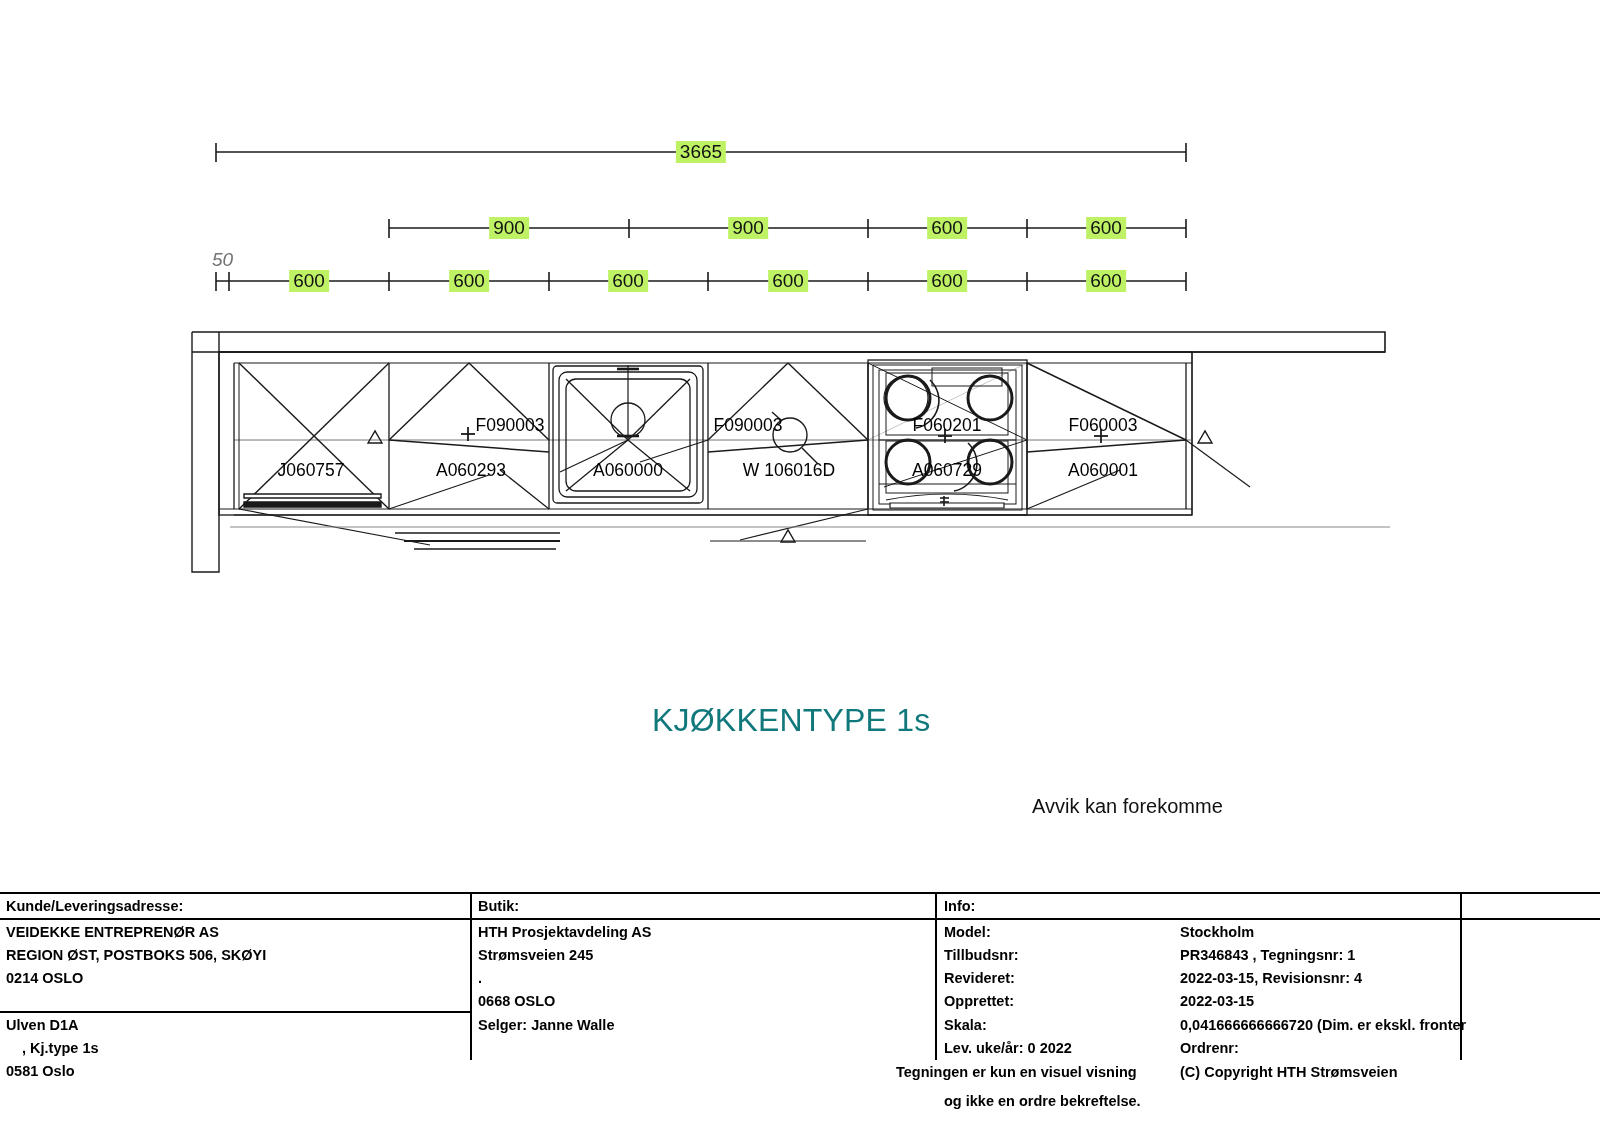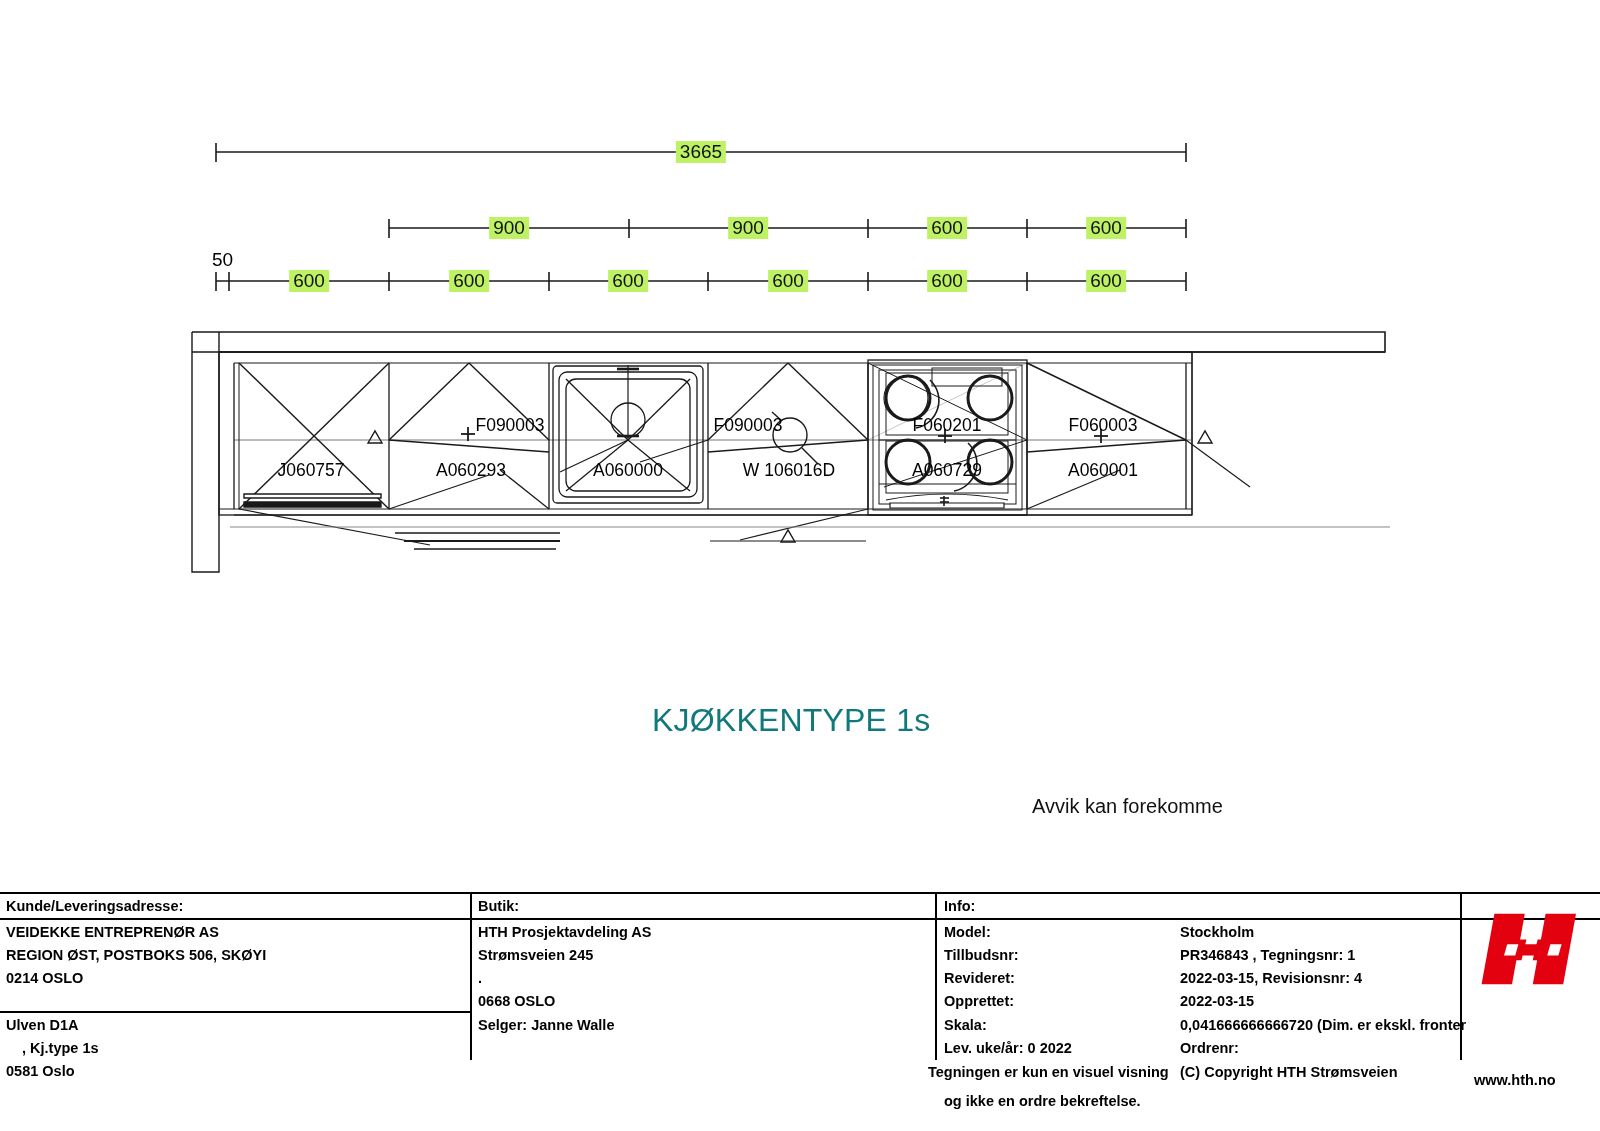--- a/index.html
+++ b/index.html
@@ -5,21 +5,21 @@
   html,body{margin:0;padding:0;background:#ffffff;}
   body{width:1600px;height:1131px;position:relative;overflow:hidden;
        font-family:"Liberation Sans","DejaVu Sans",sans-serif;color:#000;}
 
   
   #drawing{position:absolute;left:0;top:0;width:1600px;height:890px;}
 
   
   .dimtxt{position:absolute;font-size:19px;color:#111;background:#bef264;
           padding:0 4px;transform:translate(-50%,-50%);white-space:nowrap;}
-  .dim50{position:absolute;font-size:19px;color:#000000;white-space:nowrap;}
+  .dim50{position:absolute;font-size:19px;color:#737373;white-space:nowrap;font-style:italic;}
 
   
   .plabel{position:absolute;font-size:17.5px;color:#000;white-space:nowrap;
           transform:translate(-50%,-50%);}
 
   
   #headline{position:absolute;left:652px;top:702px;font-size:32px;
             color:#11787c;letter-spacing:.2px;white-space:nowrap;}
   #avvik{position:absolute;left:1032px;top:795px;font-size:20px;
          color:#111;white-space:nowrap;}
@@ -297,36 +297,18 @@
 
   <div class="tbline" style="left:944px;top:99px">Opprettet:</div>
   <div class="tbline" style="left:1180px;top:99px">2022-03-15</div>
 
   <div class="tbline" style="left:944px;top:123px">Skala:</div>
   <div class="tbline" style="left:1180px;top:123px">0,041666666666720 (Dim. er ekskl. fronter</div>
 
   <div class="tbline" style="left:944px;top:146px">Lev. uke/år: 0 2022</div>
   <div class="tbline" style="left:1180px;top:146px">Ordrenr:</div>
 
-  <div class="tbline" style="left:928px;top:170px">Tegningen er kun en visuel visning</div>
+  <div class="tbline" style="left:896px;top:170px">Tegningen er kun en visuel visning</div>
   <div class="tbline" style="left:1180px;top:170px">(C) Copyright HTH Strømsveien</div>
 
   <div class="tbline" style="left:944px;top:199px">og ikke en ordre bekreftelse.</div>
 
-  <div id="logobox">
-    <svg id="hthlogo" viewBox="0 0 140 100">
-      <g fill="#e3000f">
-        <polygon points="18,6 56,6 40,94 2,94"></polygon>
-        <polygon points="82,6 120,6 104,94 66,94"></polygon>
-        <polygon points="30,38 108,38 102,64 24,64"></polygon>
-      </g>
-      <g fill="#ffffff">
-        <polygon points="34,44 48,44 44,58 30,58"></polygon>
-        <polygon points="60,30 74,30 64,72 50,72"></polygon>
-        <polygon points="88,44 102,44 98,58 84,58"></polygon>
-      </g>
-      <g fill="#e3000f">
-        <polygon points="54,44 72,44 68,58 50,58"></polygon>
-      </g>
-    </svg>
-    <div id="wwwhth">www.hth.no</div>
-  </div>
 </div>
 
 </body></html>

